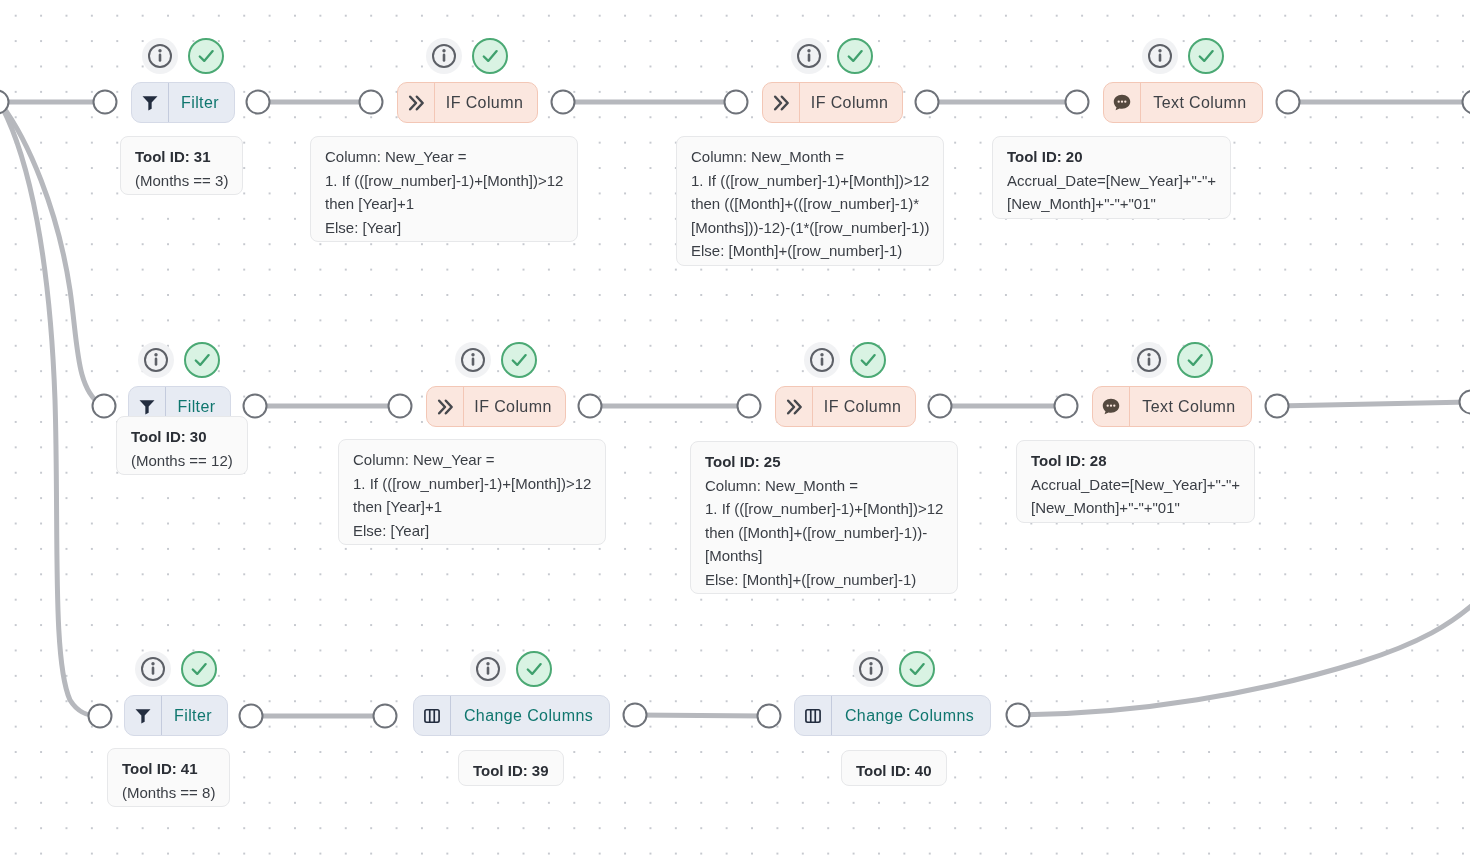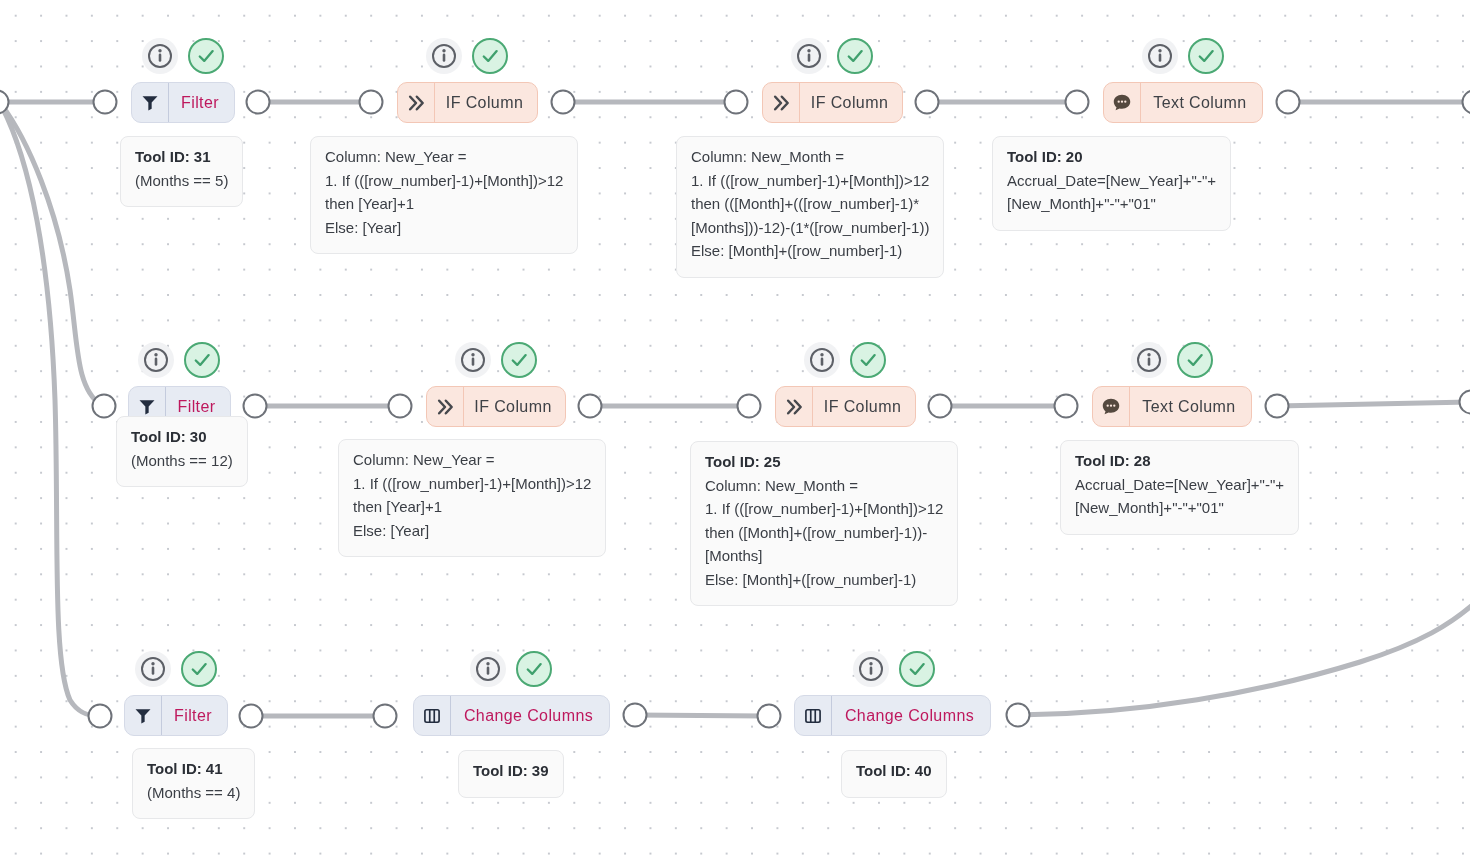--- a/index.html
+++ b/index.html
@@ -18,33 +18,33 @@
 
   .node {
     position:absolute; height:41px; display:flex; align-items:stretch;
     border-radius:10px; border:1px solid; z-index:3;
   }
   .node-icon { width:37px; display:flex; align-items:center; justify-content:center; border-right:1px solid; }
   .node-label {
     flex:1; display:flex; align-items:center; justify-content:center;
     font-size:16px; letter-spacing:.4px; white-space:nowrap; padding:0 10px 0 7px;
   }
-  .scheme-blue { background:#e7ebf3; border-color:#d5dae7; color:#be185d; }
+  .scheme-blue { background:#e7ebf3; border-color:#d5dae7; color:#0f766e; }
   .scheme-blue .node-icon { border-right-color:#c4cbdd; }
   .scheme-pink { background:#fbe7df; border-color:#f3c7b6; color:#3e4146; }
   .scheme-pink .node-icon { border-right-color:#f3c7b6; }
 
   .status { position:absolute; display:flex; gap:10px; z-index:4; }
   .badge { width:36px; height:36px; border-radius:50%; display:flex; align-items:center; justify-content:center; }
   .badge.info  { background:#f1f2f4; }
   .badge.check { background:#d9f3e3; border:2px solid #4ba974; }
 
   .tooltip {
     position:absolute; background:#fafafa; border:1px solid #e7e8ea; border-radius:8px;
-    padding:8px 14px 14px 14px; z-index:5; font-size:15px; color:#3a3e45; line-height:23.5px;
+    padding:8px 14px 2px 14px; z-index:5; font-size:15px; color:#3a3e45; line-height:23.5px;
     width:max-content;
   }
   .tt-title { font-weight:bold; color:#2b2f36; }
   .tt-body  { white-space:pre; }
 </style>
 </head>
 <body>
 
 <div id="canvas">
 
@@ -110,21 +110,21 @@
   <div class="node scheme-blue" style="left:131px;top:82px;width:104px">
     <span class="node-icon">
         <svg width="20" height="20" viewBox="0 0 24 24">
           <path d="M3 4h18l-7 7.5V19l-4 2v-9.5L3 4z" fill="#232d3f"></path>
         </svg>
       </span>
     <span class="node-label">Filter</span>
   </div>
   <div class="tooltip" style="left:120px;top:136px">
     <div class="tt-title">Tool ID: 31</div>
-    <div class="tt-body">(Months == 5)</div>
+    <div class="tt-body">(Months == 3)</div>
   </div>
 
   <div class="status" style="left:426px;top:38px">
     <span class="badge info">
         <svg width="36" height="36">
           <circle cx="18" cy="18" r="11" fill="none" stroke="#5d6067" stroke-width="2"></circle>
           <circle cx="18" cy="12.8" r="1.7" fill="#5d6067"></circle>
           <rect x="16.7" y="15.6" width="2.6" height="8.2" rx="1.3" fill="#5d6067"></rect>
         </svg>
       </span>
@@ -315,21 +315,21 @@
     <span class="node-icon">
         <svg width="22" height="22" viewBox="0 0 24 24">
           <path d="M12 3c5 0 9 3.4 9 7.6s-4 7.6-9 7.6c-.9 0-1.8-.1-2.6-.3L5 20l1-3.4C4.2 15.2 3 13 3 10.6 3 6.4 7 3 12 3z" fill="#55493f"></path>
           <circle cx="8.4" cy="10.6" r="1.25" fill="#fbe7df"></circle>
           <circle cx="12" cy="10.6" r="1.25" fill="#fbe7df"></circle>
           <circle cx="15.6" cy="10.6" r="1.25" fill="#fbe7df"></circle>
         </svg>
       </span>
     <span class="node-label">Text Column</span>
   </div>
-  <div class="tooltip" style="left:1060px;top:440px">
+  <div class="tooltip" style="left:1016px;top:440px">
     <div class="tt-title">Tool ID: 28</div>
     <div class="tt-body">Accrual_Date=[New_Year]+"-"+
 [New_Month]+"-"+"01"</div>
   </div>
 
   <div class="status" style="left:135px;top:651px">
     <span class="badge info">
         <svg width="36" height="36">
           <circle cx="18" cy="18" r="11" fill="none" stroke="#5d6067" stroke-width="2"></circle>
           <circle cx="18" cy="12.8" r="1.7" fill="#5d6067"></circle>
@@ -343,23 +343,23 @@
       </span>
   </div>
   <div class="node scheme-blue" style="left:124px;top:695px;width:104px">
     <span class="node-icon">
         <svg width="20" height="20" viewBox="0 0 24 24">
           <path d="M3 4h18l-7 7.5V19l-4 2v-9.5L3 4z" fill="#232d3f"></path>
         </svg>
       </span>
     <span class="node-label">Filter</span>
   </div>
-  <div class="tooltip" style="left:132px;top:748px">
+  <div class="tooltip" style="left:107px;top:748px">
     <div class="tt-title">Tool ID: 41</div>
-    <div class="tt-body">(Months == 4)</div>
+    <div class="tt-body">(Months == 8)</div>
   </div>
 
   <div class="status" style="left:470px;top:651px">
     <span class="badge info">
         <svg width="36" height="36">
           <circle cx="18" cy="18" r="11" fill="none" stroke="#5d6067" stroke-width="2"></circle>
           <circle cx="18" cy="12.8" r="1.7" fill="#5d6067"></circle>
           <rect x="16.7" y="15.6" width="2.6" height="8.2" rx="1.3" fill="#5d6067"></rect>
         </svg>
       </span>

